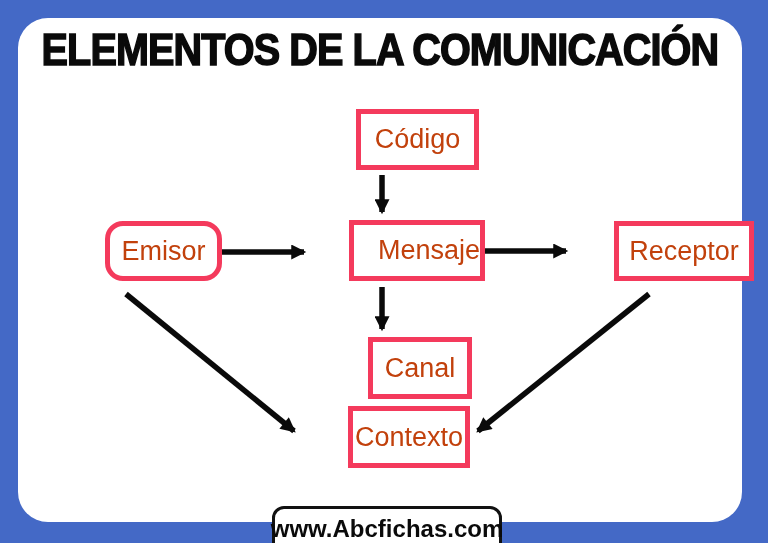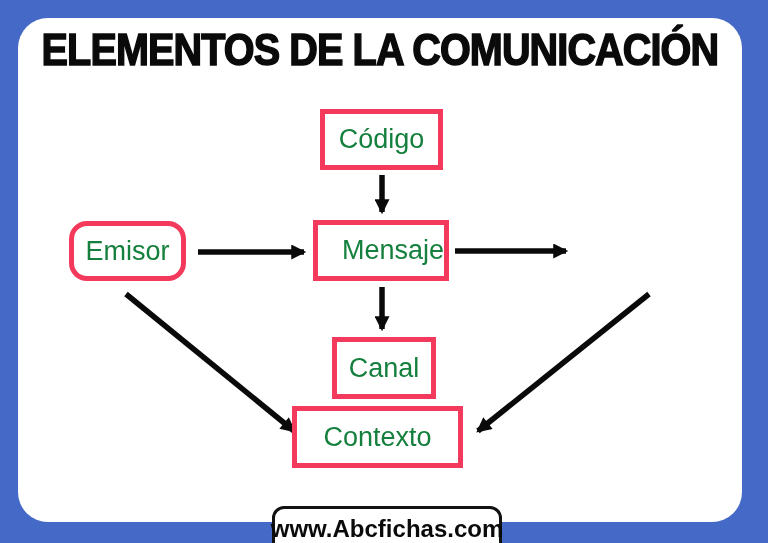--- a/index.html
+++ b/index.html
@@ -41,29 +41,30 @@
   }
   .node {
     position: absolute;
     box-sizing: border-box;
     border: 5px solid #F43A5C;
     background: #FFFFFF;
     display: flex;
     align-items: center;
     justify-content: center;
     font-size: 27px;
-    color: #15803d;
+    color: #c2410c;
     z-index: 2;
+    margin-left: 36px;
   }
   #node-codigo   { left: 320px; top: 109px; width: 123px; height: 61px; }
   #node-emisor   { left:  69px; top: 221px; width: 117px; height: 60px; border-radius: 18px; }
   #node-mensaje  { left: 313px; top: 220px; width: 136px; height: 61px; padding-left: 24px; }
   #node-receptor { left: 578px; top: 221px; width: 140px; height: 60px; }
   #node-canal    { left: 332px; top: 337px; width: 104px; height: 62px; }
-  #node-contexto { left: 292px; top: 406px; width: 171px; height: 62px; }
+  #node-contexto { left: 312px; top: 406px; width: 122px; height: 62px; }
   .arrows {
     position: absolute;
     left: 0; top: 0;
     width: 768px; height: 543px;
     z-index: 1;
     pointer-events: none;
   }
   .watermark {
     position: absolute;
     left: 272px;
@@ -109,20 +110,23 @@
 
   <div class="node" id="node-codigo">
     <span>Código</span>
   </div>
   <div class="node" id="node-emisor">
     <span>Emisor</span>
   </div>
   <div class="node" id="node-mensaje">
     <span>Mensaje</span>
   </div>
+  <div class="node" id="node-receptor">
+    <span>Receptor</span>
+  </div>
   <div class="node" id="node-canal">
     <span>Canal</span>
   </div>
   <div class="node" id="node-contexto">
     <span>Contexto</span>
   </div>
 
   <div class="watermark">
     <span>www.Abcfichas.com</span>
   </div>

